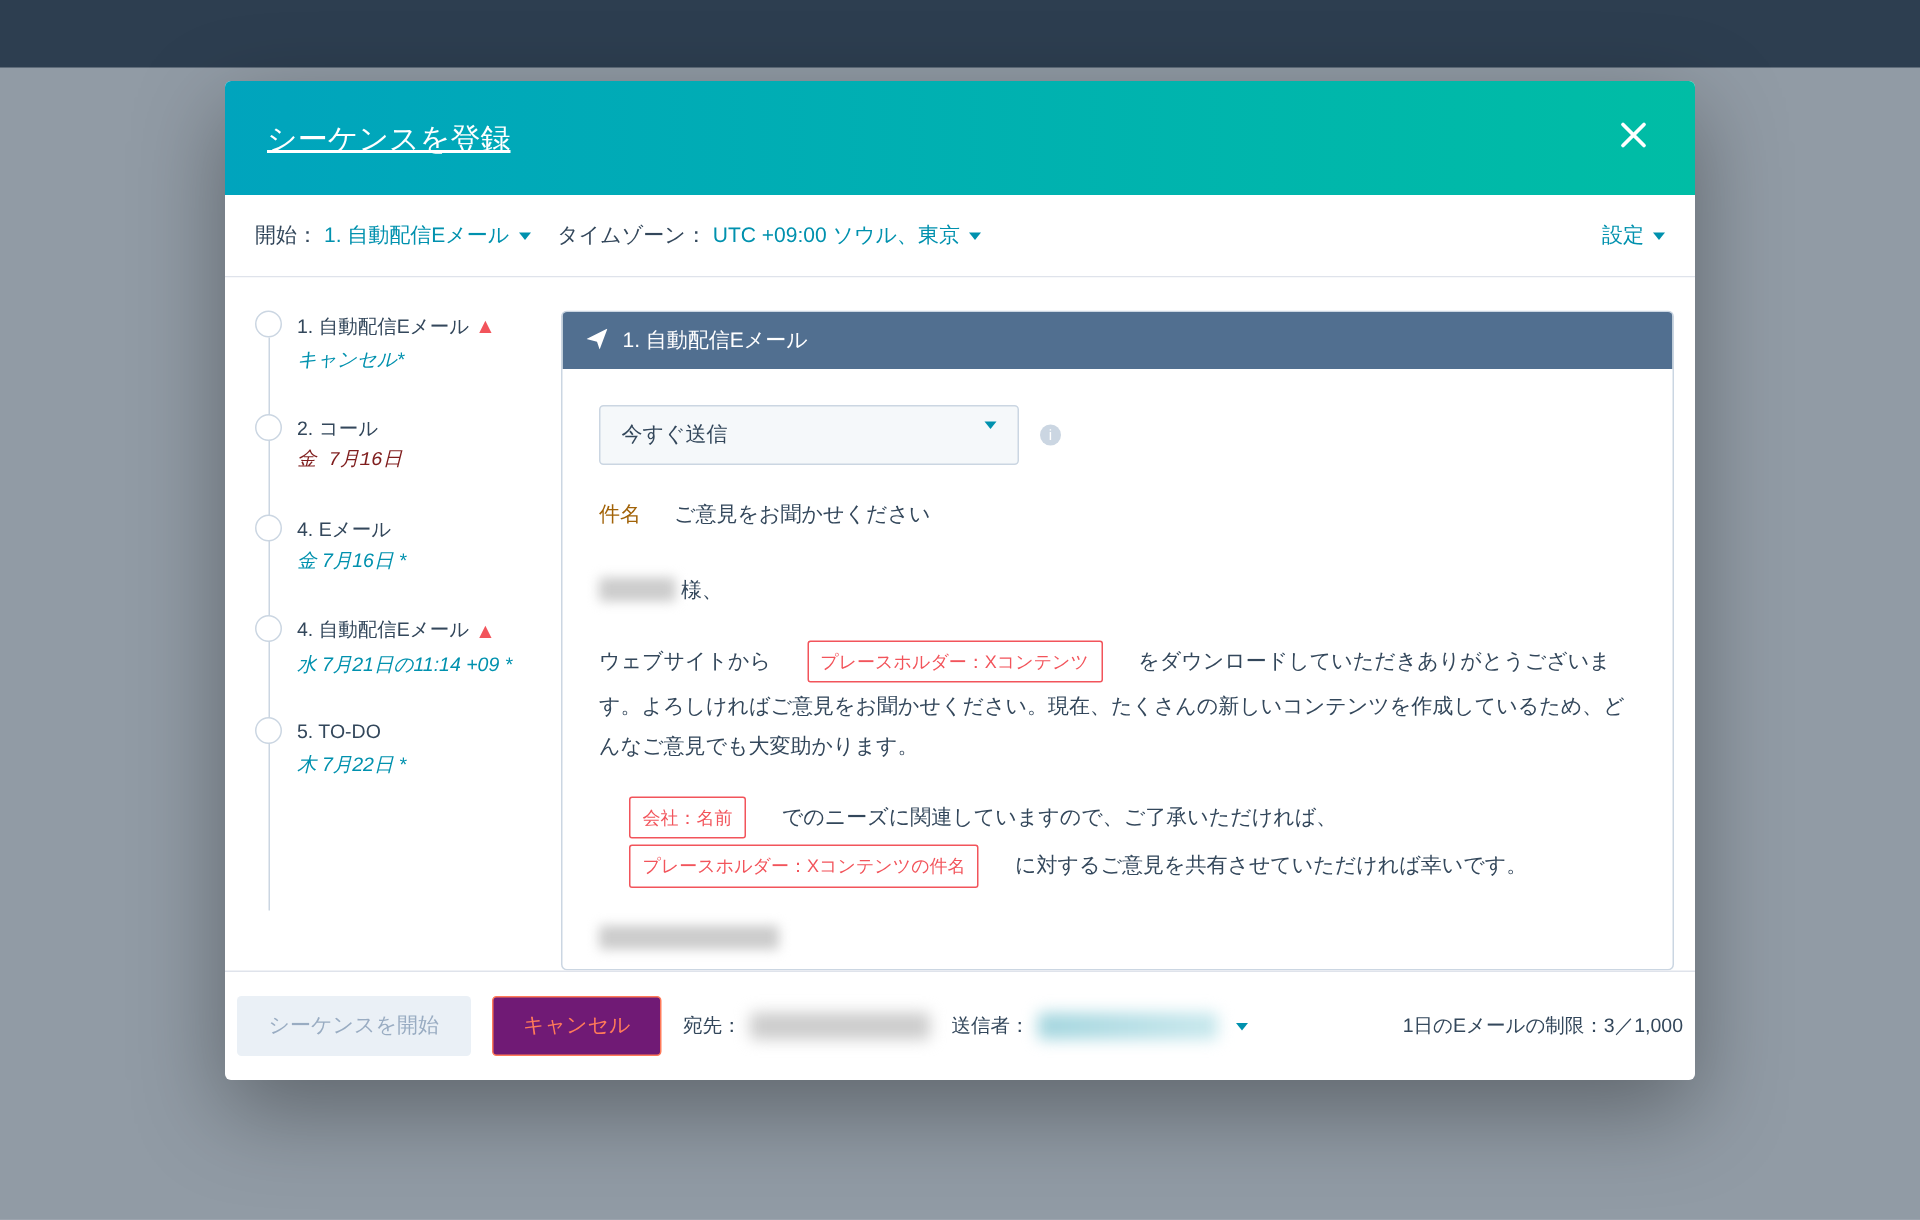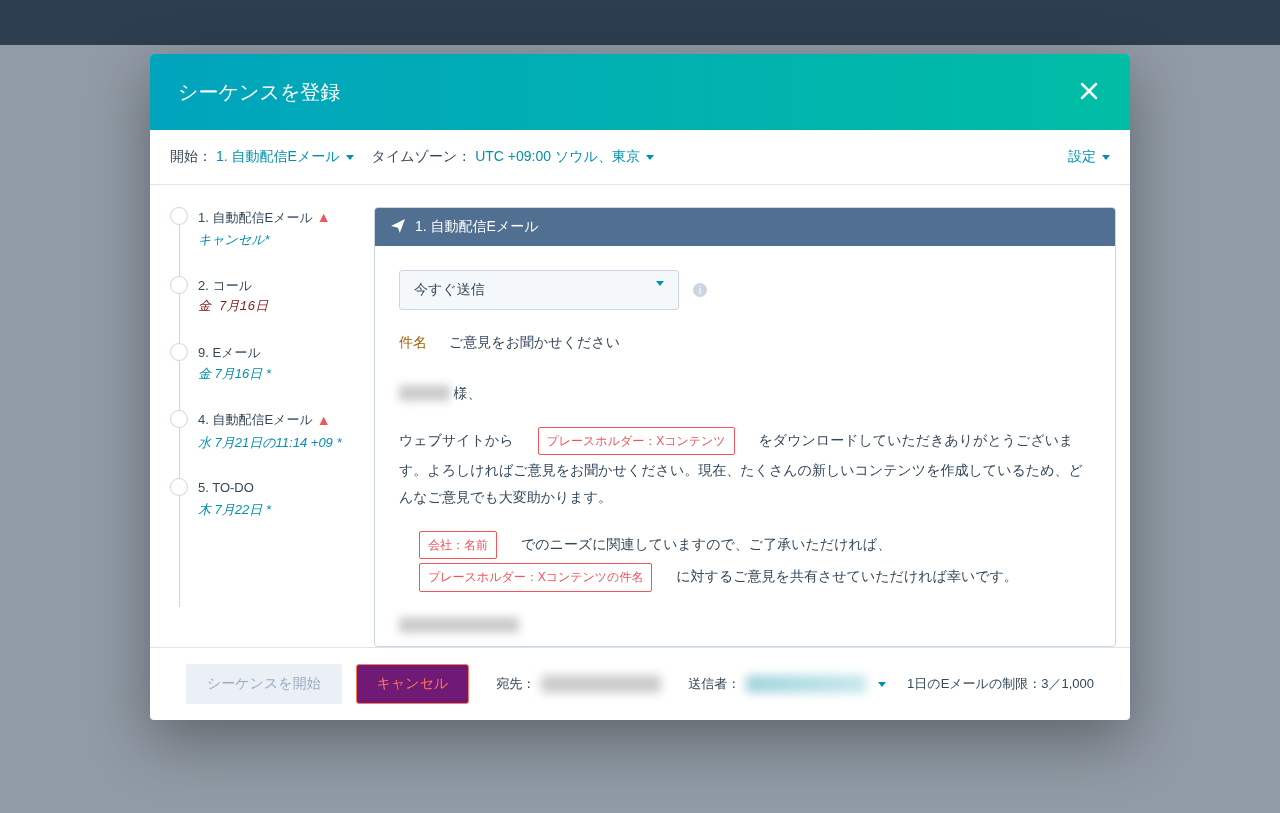--- a/index.html
+++ b/index.html
@@ -38,20 +38,21 @@
   flex-direction: column;
   overflow: hidden;
 }
 .modal-header {
   background: linear-gradient(90deg, #00a4bd 0%, #00bda5 100%);
   color: #fff;
   padding: 22px 28px;
   display: flex;
   justify-content: space-between;
   align-items: center;
+  text-decoration: underline;
 }
 .modal-title {
   font-size: 20px;
   font-weight: 500;
 }
 .close-btn {
   cursor: pointer;
   font-size: 24px;
   line-height: 1;
   padding: 4px;
@@ -218,21 +219,21 @@
   border: 1px solid #f2545b;
   color: #f2545b;
   padding: 2px 8px;
   font-size: 12px;
   border-radius: 2px;
   margin: 2px 20px;
   vertical-align: middle;
 }
 .modal-footer {
   border-top: 1px solid #dfe3eb;
-  padding: 16px 36px;
+  padding: 16px 8px;
   display: flex;
   align-items: center;
   gap: 14px;
   font-size: 13px;
   color: #33475b;
   text-align: center;
 }
 .btn {
   padding: 10px 20px;
   border-radius: 3px;
@@ -248,21 +249,21 @@
 .btn-cancel {
   background: #701a75;
   border: 1px solid #ff7a59;
   color: #ff7a59;
 }
 .footer-field {
   display: flex;
   align-items: center;
   gap: 6px;
 }
-.footer-label { color: #33475b; margin-left: 13px; }
+.footer-label { color: #33475b; }
 .footer-blur {
   filter: blur(5px);
   background: linear-gradient(90deg, #a3d5de, #c8e8ed);
   border-radius: 3px;
   width: 120px;
   height: 18px;
 }
 .footer-blur.gray { background: #ccc; }
 .limit-text { margin-left: auto; }
 </style>
@@ -327,21 +328,21 @@
               <span>2. コール</span>
             </div>
           <div class="step-sub plain">金 7月16日</div>
         </div>
       </div>
 
       <div class="step">
         <div class="step-bullet"></div>
         <div class="step-text">
           <div class="step-title">
-              <span>9. Eメール</span>
+              <span>4. Eメール</span>
             </div>
           <div class="step-sub">金 7月16日 *</div>
         </div>
       </div>
 
       <div class="step">
         <div class="step-bullet"></div>
         <div class="step-text">
           <div class="step-title">
             <span>4. 自動配信Eメール</span>

